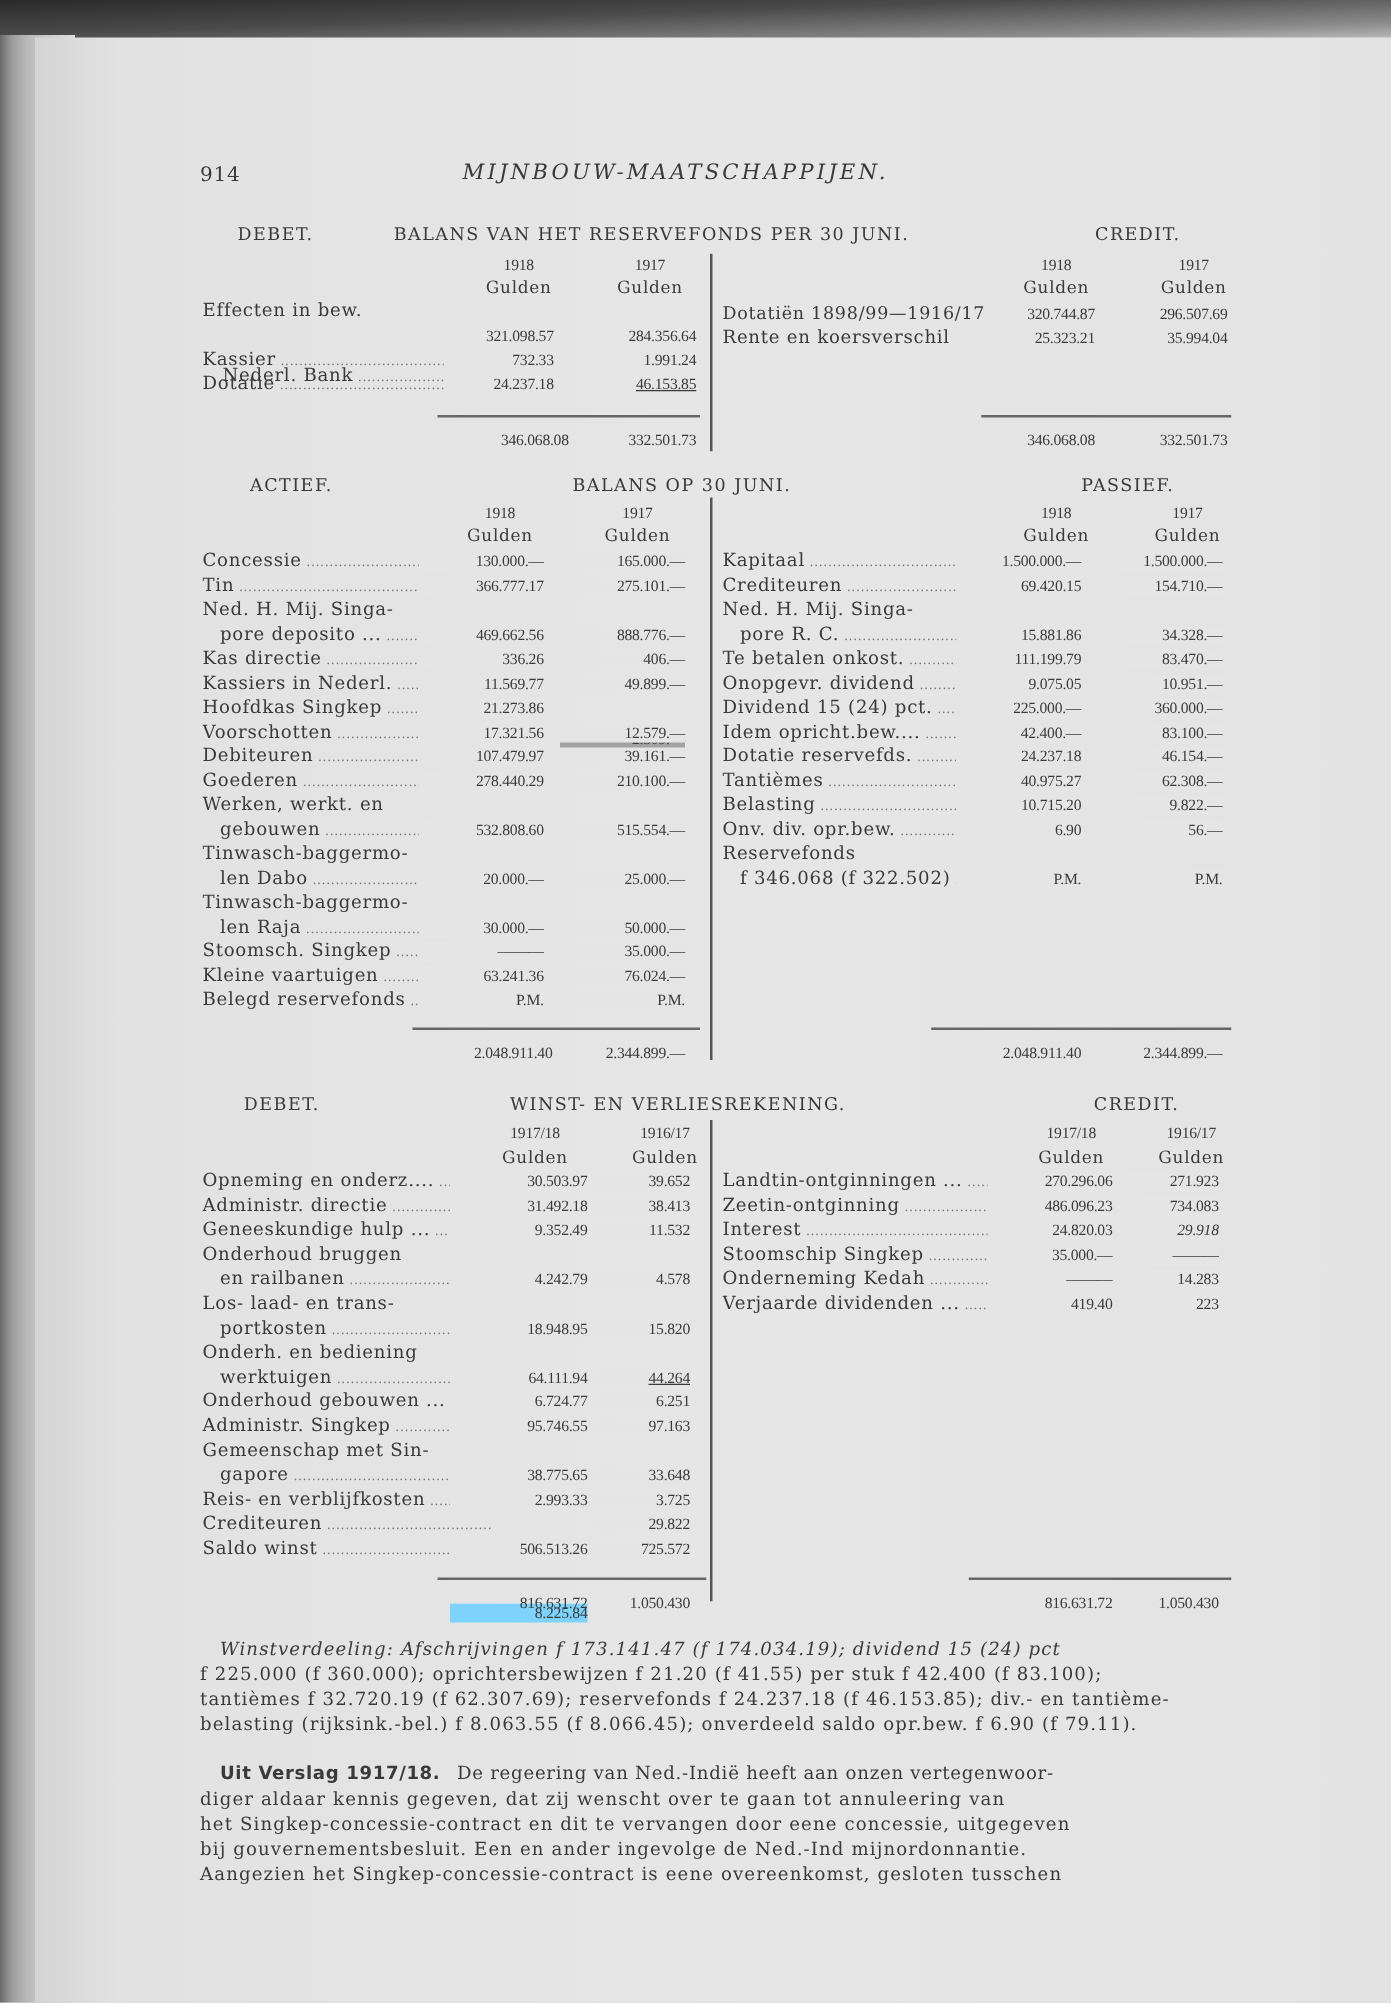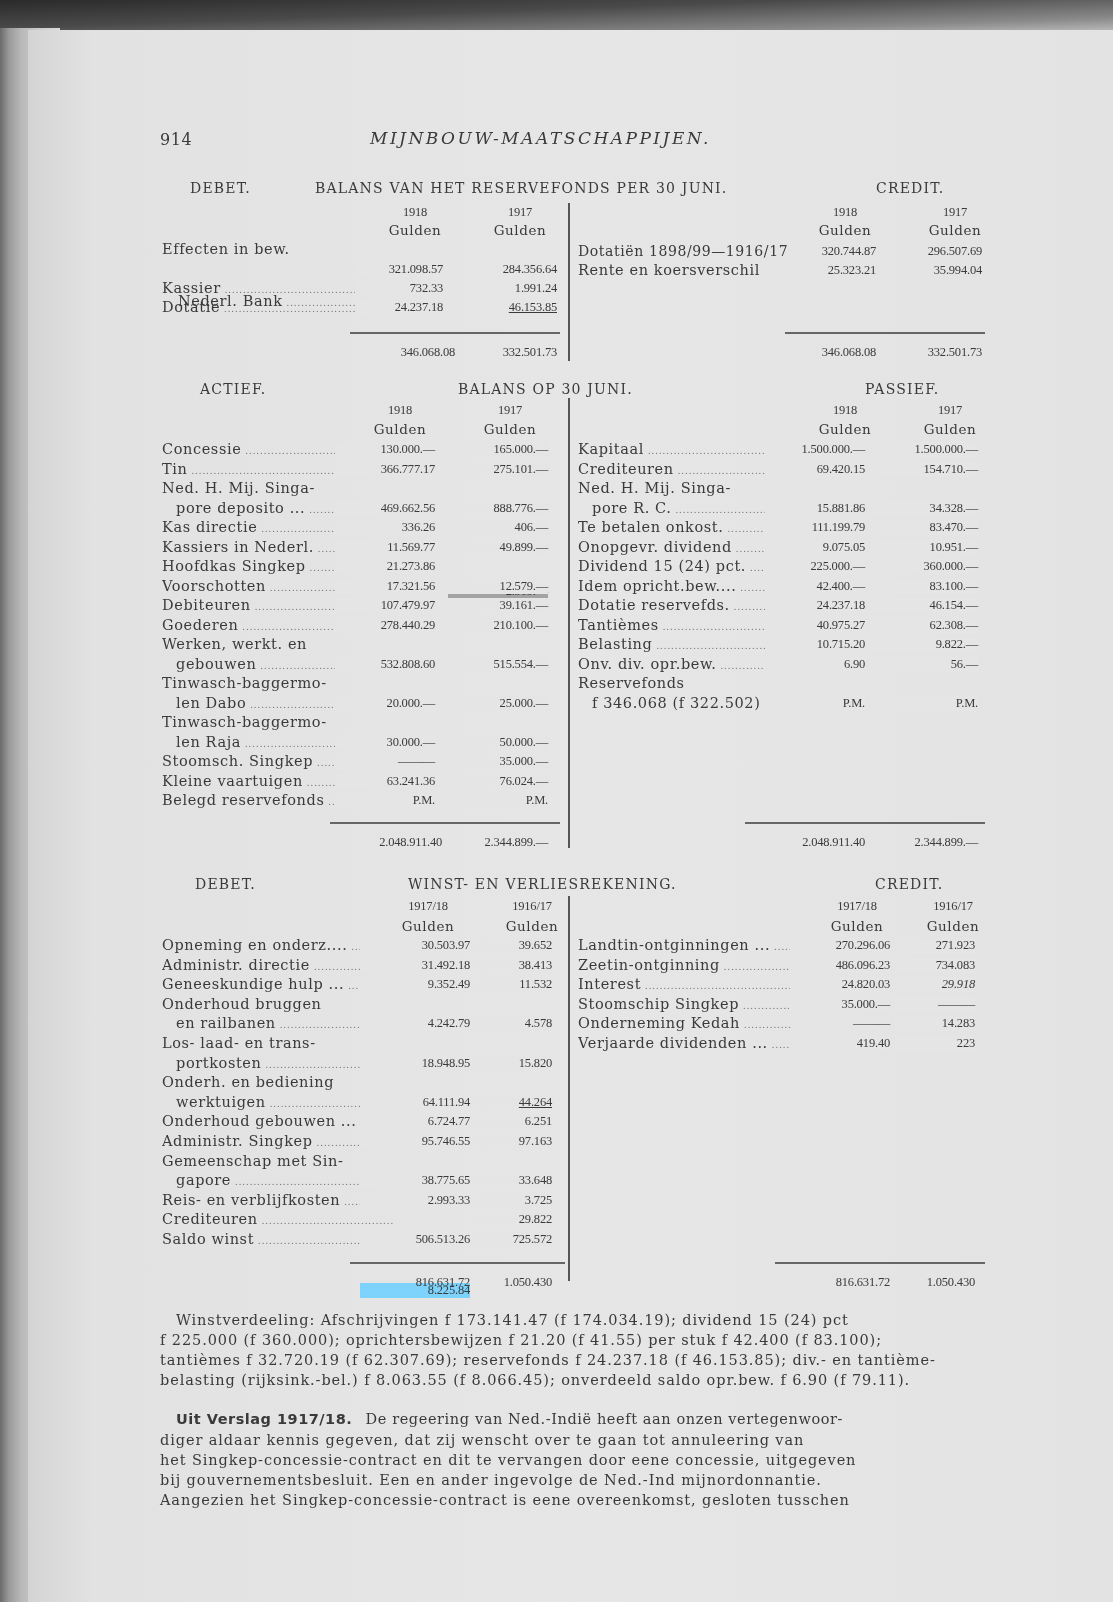--- a/index.html
+++ b/index.html
@@ -301,21 +301,21 @@
 
   <div class="hline" style="left:350px;top:1262px;width:215px;"></div>
   <div class="hline" style="left:775px;top:1262px;width:210px;"></div>
   <div class="t num r" style="left:360px;top:1275px;width:110px;">816.631.72</div>
   <div class="t num r" style="left:475px;top:1275px;width:77px;">1.050.430</div>
   <div class="t num r" style="left:790px;top:1275px;width:100px;">816.631.72</div>
   <div class="t num r" style="left:895px;top:1275px;width:80px;">1.050.430</div>
 </div>
 
 <div>
-  <div class="para" style="top:1311px;text-indent:16px;">Winstverdeeling: Afschrijvingen f 173.141.47 (f 174.034.19); dividend 15 (24) pct</div>
+  <div class="para" style="top:1311px;text-indent:16px;font-style:italic;">Winstverdeeling: Afschrijvingen f 173.141.47 (f 174.034.19); dividend 15 (24) pct</div>
   <div class="para" style="top:1331px;">f 225.000 (f 360.000); oprichtersbewijzen f 21.20 (f 41.55) per stuk f 42.400 (f 83.100);</div>
   <div class="para" style="top:1351px;">tantièmes f 32.720.19 (f 62.307.69); reservefonds f 24.237.18 (f 46.153.85); div.- en tantième-</div>
   <div class="para" style="top:1371px;">belasting (rijksink.-bel.) f 8.063.55 (f 8.066.45); onverdeeld saldo opr.bew. f 6.90 (f 79.11).</div>
 </div>
 
 <div>
   <div class="t" style="left:176px;top:1411px;">
     <span class="bold-sans">Uit Verslag 1917/18.</span>
     <span style="margin-left:8px;">De regeering van Ned.-Indië heeft aan onzen vertegenwoor-</span>
   </div>

